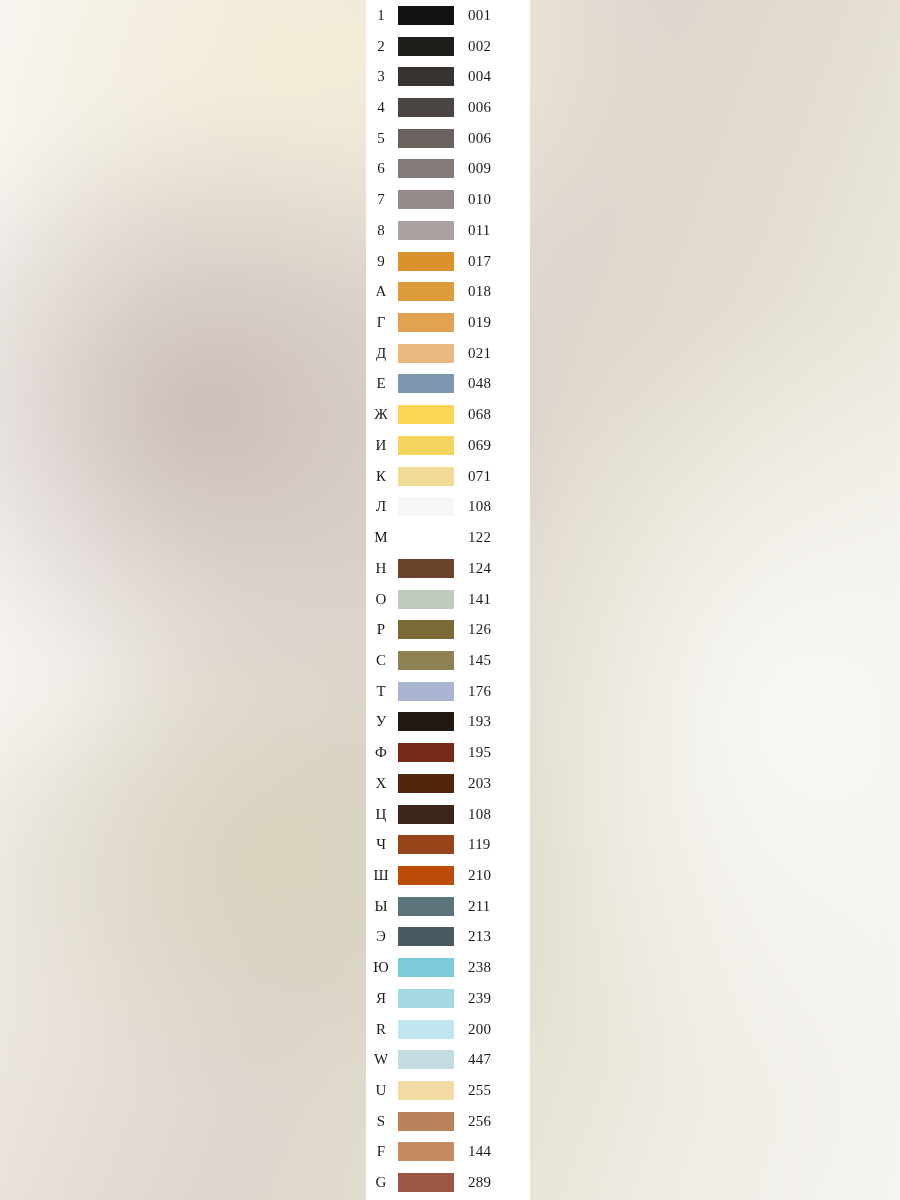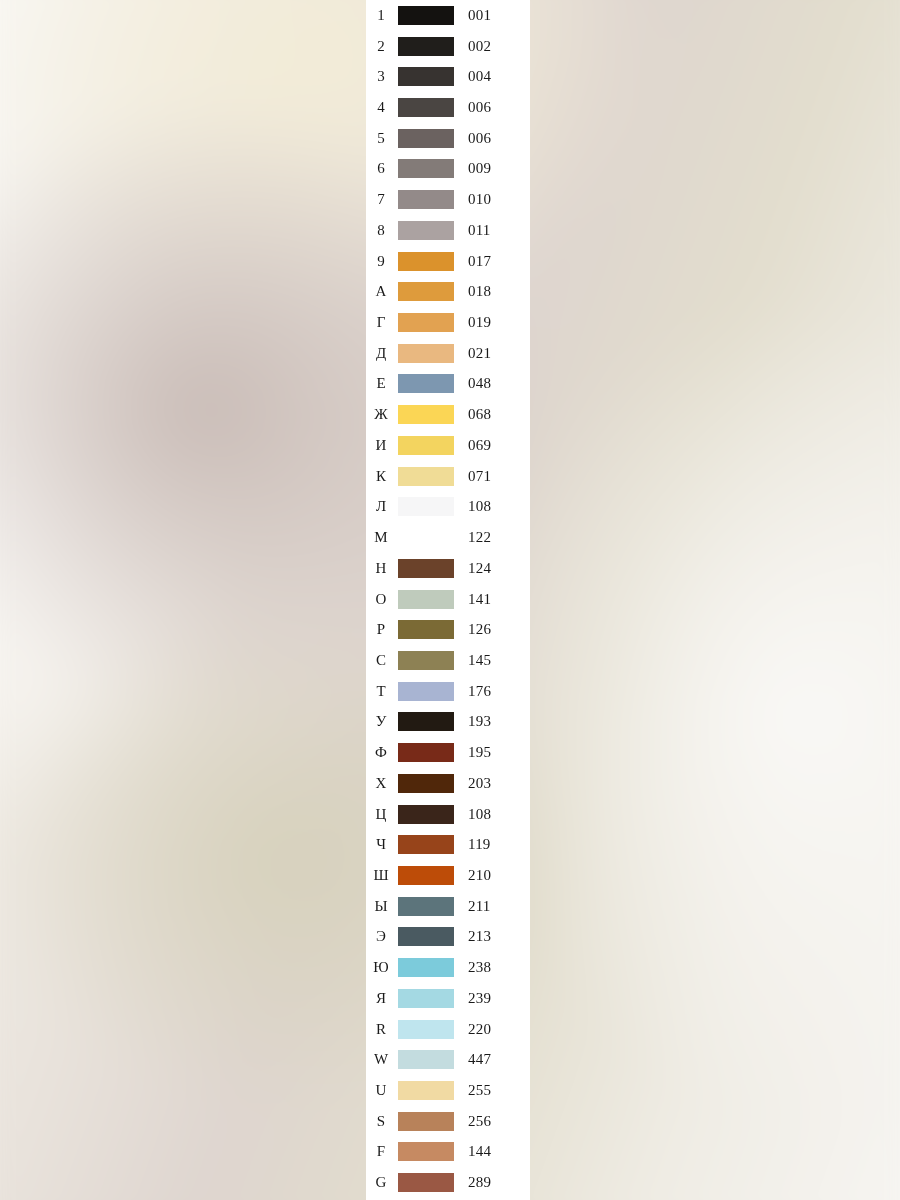--- a/index.html
+++ b/index.html
@@ -260,21 +260,21 @@
         <span class="row-value">238</span>
       </div>
       <div class="legend-row" style="height: 30.72px;">
         <span class="row-key">Я</span>
         <span class="row-swatch" style="background-color: rgb(164, 217, 227);"></span>
         <span class="row-value">239</span>
       </div>
       <div class="legend-row" style="height: 30.72px;">
         <span class="row-key">R</span>
         <span class="row-swatch" style="background-color: rgb(191, 229, 238);"></span>
-        <span class="row-value">220</span>
+        <span class="row-value">200</span>
       </div>
       <div class="legend-row" style="height: 30.72px;">
         <span class="row-key">W</span>
         <span class="row-swatch" style="background-color: rgb(195, 220, 223);"></span>
         <span class="row-value">447</span>
       </div>
       <div class="legend-row" style="height: 30.72px;">
         <span class="row-key">U</span>
         <span class="row-swatch" style="background-color: rgb(241, 218, 163);"></span>
         <span class="row-value">255</span>

